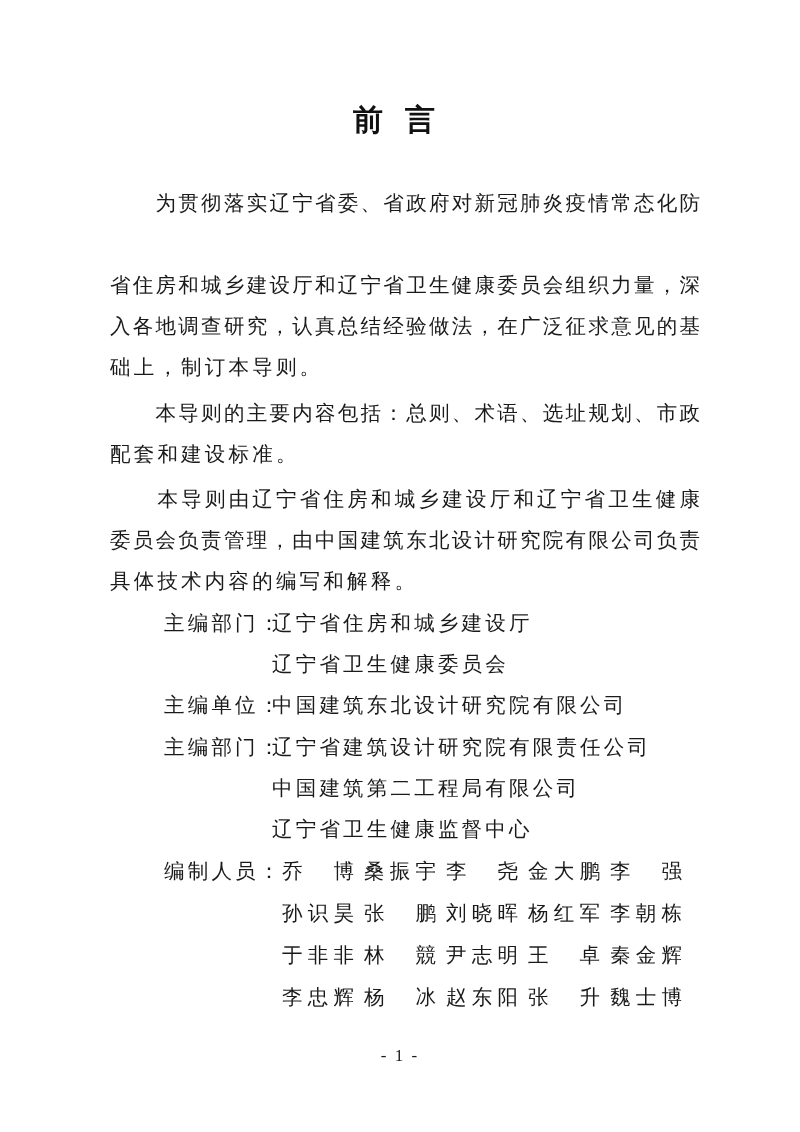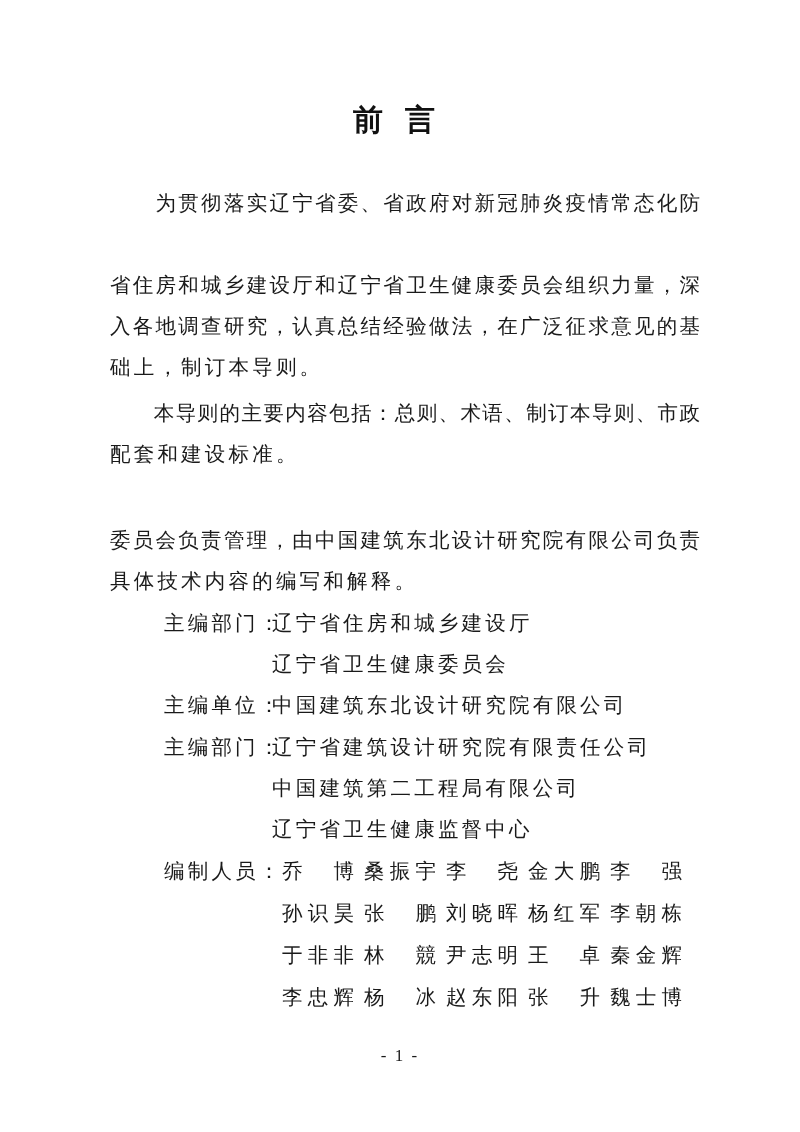--- a/index.html
+++ b/index.html
@@ -25,23 +25,24 @@
 
 <div class="page">
 
   <div class="title">前言</div>
 
   <div class="line justify" style="top:190px;">　　为贯彻落实辽宁省委、省政府对新冠肺炎疫情常态化防</div>
   <div class="line justify" style="top:272px;">省住房和城乡建设厅和辽宁省卫生健康委员会组织力量，深</div>
   <div class="line justify" style="top:313px;">入各地调查研究，认真总结经验做法，在广泛征求意见的基</div>
   <div class="line" style="top:354px;">础上，制订本导则。</div>
 
-  <div class="line justify" style="top:400px;">　　本导则的主要内容包括：总则、术语、制订本导则、市政</div>
+  <div class="line justify" style="top:400px;">　　本导则的主要内容包括：总则、术语、选址规划、市政</div>
   <div class="line" style="top:441px;">配套和建设标准。</div>
 
+  <div class="line justify" style="top:486px;">　　本导则由辽宁省住房和城乡建设厅和辽宁省卫生健康</div>
   <div class="line justify" style="top:527px;">委员会负责管理，由中国建筑东北设计研究院有限公司负责</div>
   <div class="line" style="top:568px;">具体技术内容的编写和解释。</div>
 
   <div class="label" style="top:610px;">主编部门：</div>
   <div class="value" style="top:610px;">辽宁省住房和城乡建设厅</div>
   <div class="value" style="top:651px;">辽宁省卫生健康委员会</div>
 
   <div class="label" style="top:692px;text-align:right;">主编单位：</div>
   <div class="value" style="top:692px;">中国建筑东北设计研究院有限公司</div>
 

